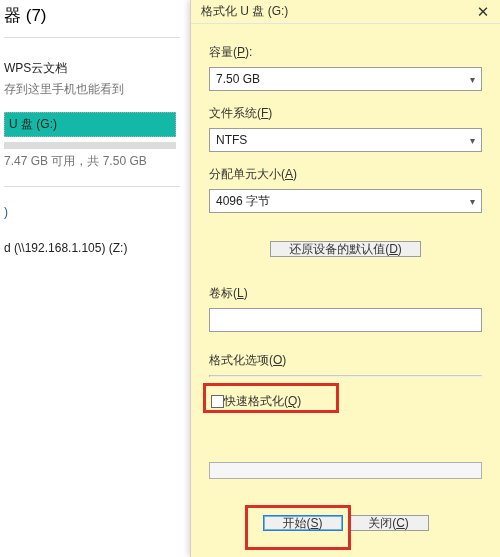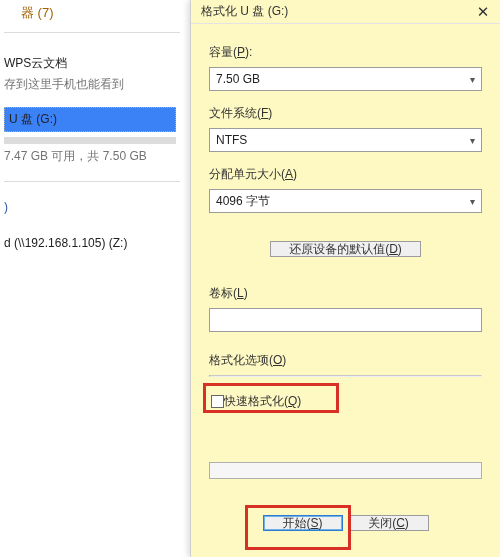--- a/index.html
+++ b/index.html
@@ -14,29 +14,29 @@
       position: relative;
     }
     .left-pane {
       position: absolute;
       left: 0; top: 0;
       width: 190px;
       height: 557px;
       padding: 4px 0 0 4px;
       color: #555;
     }
-    .left-title { color: #a16207; font-size: 13px; padding-bottom: 6px; margin-left: 17px; }
+    .left-title { color: #000000; font-size: 17px; padding-bottom: 6px; }
     .hr { border: none; border-top: 1px solid #dcdcdc; margin: 4px 10px 10px 0; }
     .drive {
       margin: 22px 0 14px 0;
     }
     .drive-name { color: #222; }
     .drive-sub { color: #737373; margin-top: 4px; }
     .sel-drive {
-      background: #3b82f6;
+      background: #14b8a6;
       border: 1px dotted #b0b0b0;
       padding: 3px 4px;
       width: 172px;
     }
     .bar {
       height: 7px; background: #dcdcdc; margin-top: 5px; width: 172px;
     }
     .blue-paren { color: #2c5aa0; margin-top: 18px; }
     .red-box {
       border: 3px solid #d93025;

